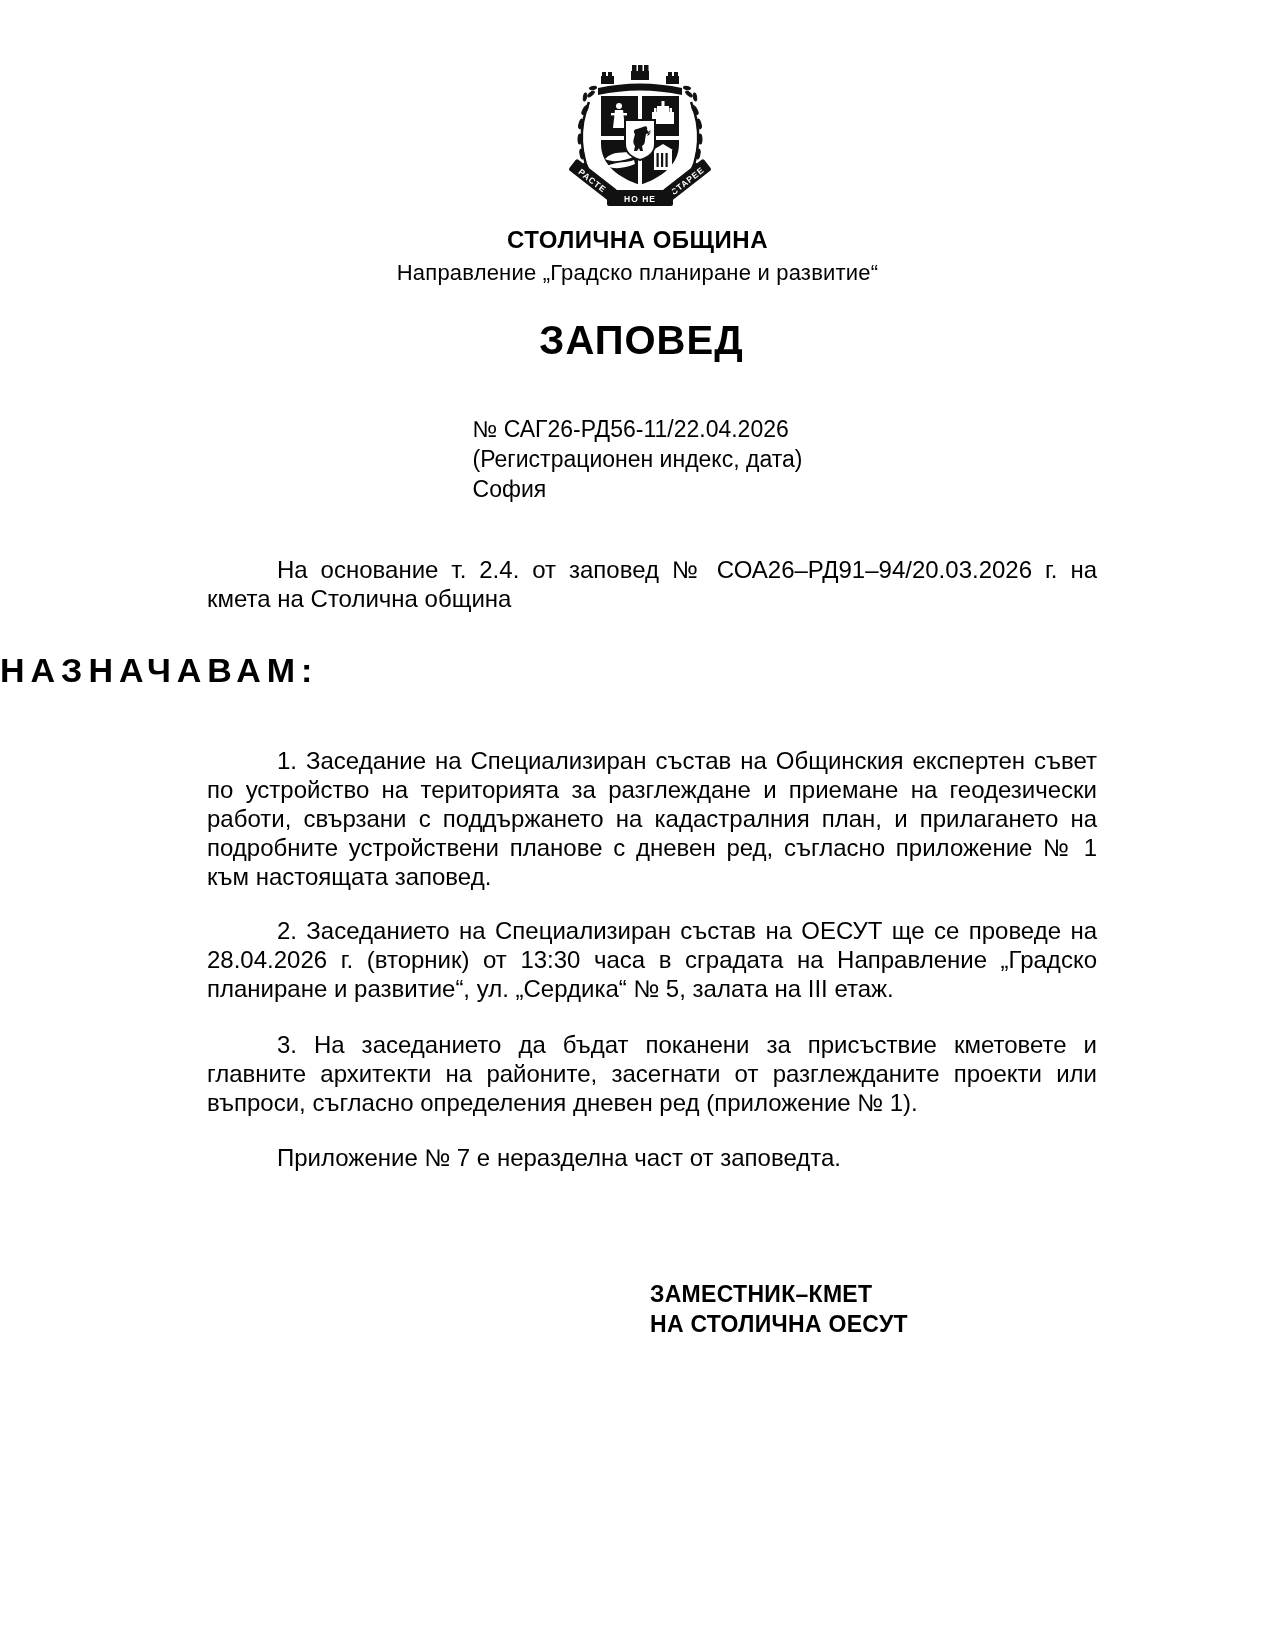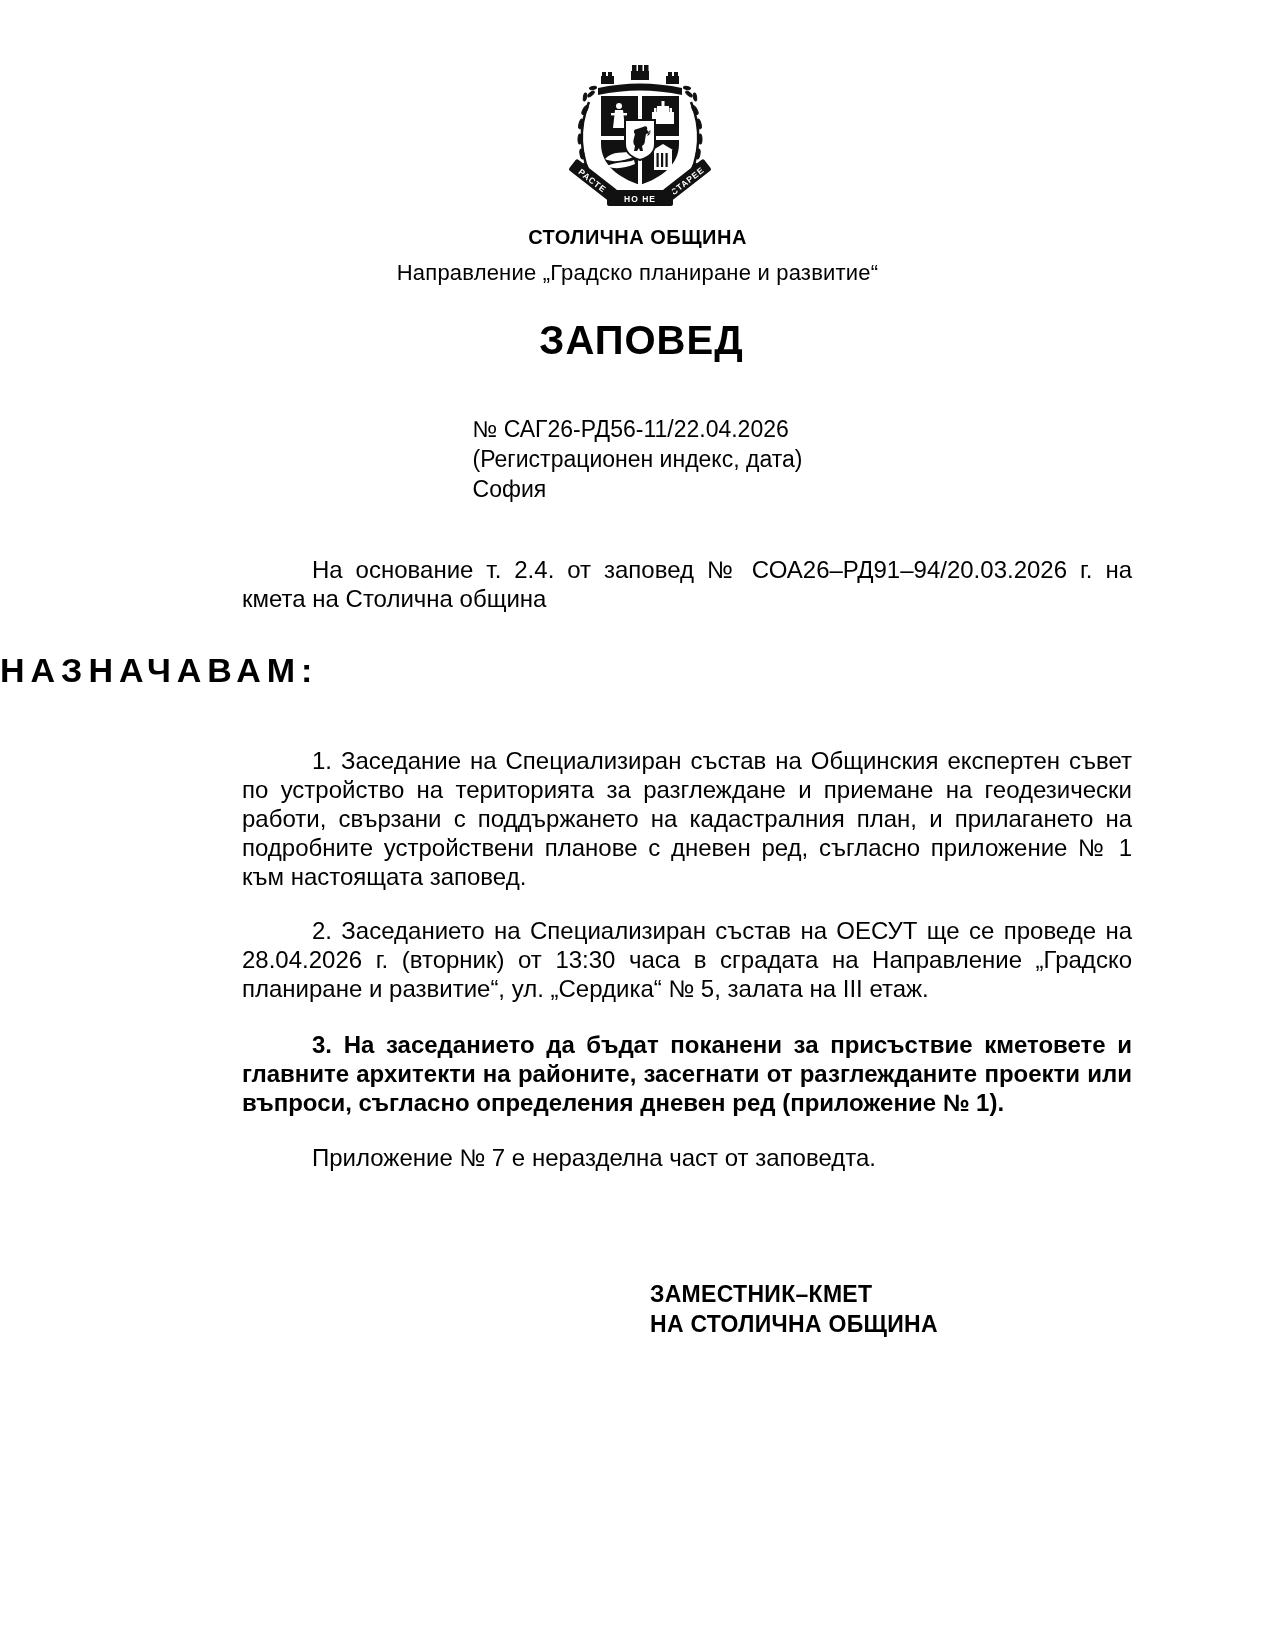--- a/index.html
+++ b/index.html
@@ -10,39 +10,39 @@
     background:#ffffff;
     font-family:"Liberation Sans", sans-serif;
     color:#000;
     overflow:hidden;
   }
   .abs{position:absolute;}
   .centered{left:0;right:0;margin:0 auto;text-align:center;}
 
   .emblem{top:64px;left:555px;width:170px;height:150px;}
 
-  .org-name{top:226px;font-size:20px;font-weight:bold;letter-spacing:.5px;}
+  .org-name{top:226px;font-size:24px;font-weight:bold;letter-spacing:.5px;}
   .dept-name{top:260px;font-size:22px;letter-spacing:.2px;}
 
   .doc-title{top:318px;font-size:40px;font-weight:bold;letter-spacing:1px;padding-left:8px;}
 
   .reg-block{top:414px;line-height:30px;font-size:23px;}
   .reg-inner{display:inline-block;text-align:left;}
   .reg-city{}
 
   .body-col{left:207px;width:890px;font-size:24px;line-height:29px;text-align:justify;}
-  .indent{text-indent:70px;margin-left:35px;}
+  .indent{text-indent:70px;}
   .preamble{top:555px;}
   .resolution-heading{
     top:654px;left:0;right:0;margin:0 auto;text-align:left;
     font-size:34px;font-weight:bold;letter-spacing:6px;line-height:32px;
   }
   .item1{top:746px;}
   .item2{top:916px;}
-  .item3{top:1030px;font-weight:bold;}
+  .item3{top:1030px;}
   .closing{top:1143px;text-align:left;}
 
   .signature-block{left:860px;top:1208px;font-size:20px;line-height:26px;text-align:left;}
   .signer-position{left:650px;top:1279px;font-size:23px;font-weight:bold;line-height:30px;letter-spacing:.3px;}
 </style>
 </head>
 <body>
 
 <div class="page">
 
@@ -147,16 +147,16 @@
 
   <div class="abs body-col indent item1">1. Заседание на Специализиран състав на Общинския експертен съвет по устройство на територията за разглеждане и приемане на геодезически работи, свързани с поддържането на кадастралния план, и прилагането на подробните устройствени планове с дневен ред, съгласно приложение № 1 към настоящата заповед.</div>
   <div class="abs body-col indent item2">2. Заседанието на Специализиран състав на ОЕСУТ ще се проведе на 28.04.2026 г. (вторник) от 13:30 часа в сградата на Направление „Градско планиране и развитие“, ул. „Сердика“ № 5, залата на III етаж.</div>
   <div class="abs body-col indent item3">3. На заседанието да бъдат поканени за присъствие кметовете и главните архитекти на районите, засегнати от разглежданите проекти или въпроси, съгласно определения дневен ред (приложение № 1).</div>
 
   <div class="abs body-col indent closing">Приложение № 7 е неразделна част от заповедта.</div>
 
 
   <div class="abs signer-position">
     <div>ЗАМЕСТНИК–КМЕТ</div>
-    <div>НА СТОЛИЧНА ОБЩИНА</div>
+    <div>НА СТОЛИЧНА ОЕСУТ</div>
   </div>
 
 </div>
 
 </body></html>

